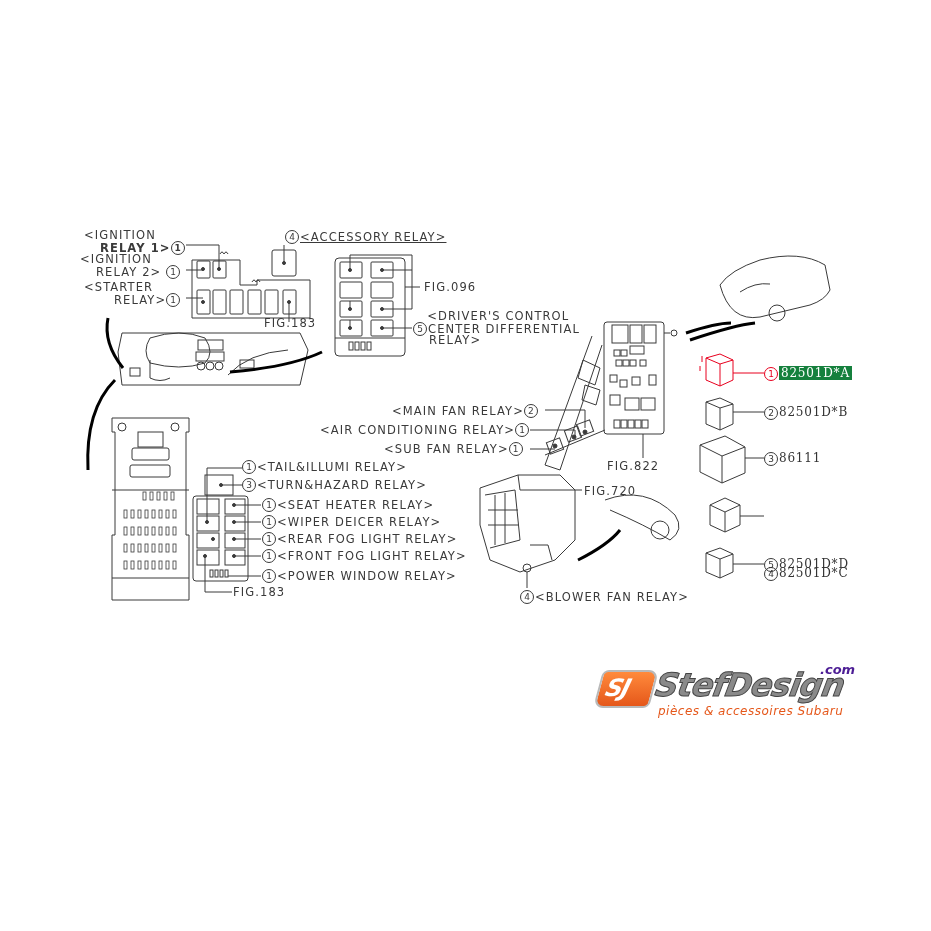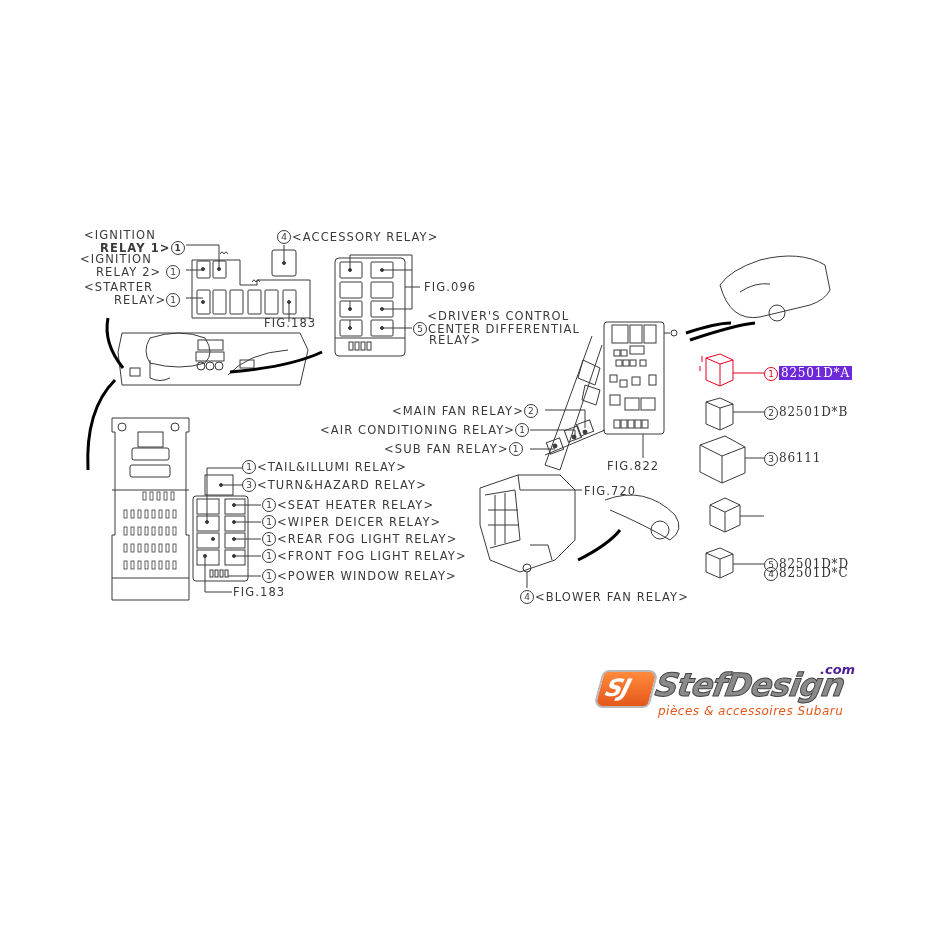--- a/index.html
+++ b/index.html
@@ -3,21 +3,21 @@
 <meta charset="utf-8">
 <style>
   html, body { margin:0; padding:0; background:#ffffff; }
   body { width:931px; height:931px; position:relative; overflow:hidden; font-family:"DejaVu Sans Mono", "Liberation Mono", monospace; }
   .stage { position:absolute; left:0; top:0; width:931px; height:931px; }
   svg.draw { position:absolute; left:0; top:0; width:931px; height:931px; }
   .lbl { position:absolute; font-family:"DejaVu Sans", "Liberation Sans", sans-serif; font-size:11.5px; letter-spacing:1.1px; color:#3a3a3a; white-space:pre; line-height:13px; }
   .num { display:inline-block; width:12px; height:12px; border:1px solid #3a3a3a; border-radius:50%; font-size:9px; line-height:12px; text-align:center; letter-spacing:0; margin-right:1px; vertical-align:middle; }
   .part { position:absolute; font-family:"DejaVu Serif", "Liberation Serif", serif; font-size:12px; letter-spacing:0.8px; color:#333; white-space:pre; }
   .part .num { font-family:"DejaVu Sans", sans-serif; }
-  .part.highlight .pn { background:#6d28d9; color:#fff; padding:0 2px; }
+  .part.highlight .pn { background:#15803d; color:#fff; padding:0 2px; }
   .part.highlight .num { border-color:#e8001e; color:#e8001e; }
   .logo { position:absolute; left:598px; top:666px; width:260px; height:52px; }
   .logo .sd-badge { position:absolute; left:0; top:4px; width:52px; height:34px; background:linear-gradient(180deg,#ff8a3c,#e5571a); border-radius:6px 10px 6px 10px; transform:skewX(-15deg); border:2px solid #b9b9b9; }
   .logo .sd-badge span { position:absolute; left:6px; top:2px; font-family:"DejaVu Sans", sans-serif; font-weight:bold; font-style:italic; font-size:24px; color:#fff; letter-spacing:-2px; }
   .logo .brand { position:absolute; left:58px; top:0px; font-family:"DejaVu Sans", sans-serif; font-weight:bold; font-style:italic; font-size:32px; color:#8a8a8a; letter-spacing:-1px; transform:skewX(-10deg); -webkit-text-stroke:1px #444; }
   .logo .dotcom { position:absolute; left:222px; top:-4px; font-family:"DejaVu Sans", sans-serif; font-weight:bold; font-style:italic; font-size:13px; color:#4c1d95; }
   .logo .tagline { position:absolute; left:60px; top:38px; font-family:"DejaVu Sans", sans-serif; font-style:italic; font-size:12px; color:#e5571a; letter-spacing:0.5px; }
 </style>
 </head>
 <body>
@@ -270,21 +270,21 @@
     <path d="M733 564 H764"></path>
   </g>
 </svg>
 
 <div class="lbl" style="left:84px;top:229px;"><span>&lt;IGNITION</span></div>
 <div class="lbl" style="left:100px;top:241px;font-weight:bold;"><span>RELAY 1&gt;</span><span class="num">1</span></div>
 <div class="lbl" style="left:80px;top:253px;"><span>&lt;IGNITION</span></div>
 <div class="lbl" style="left:96px;top:265px;"><span>RELAY 2&gt;</span> <span class="num">1</span></div>
 <div class="lbl" style="left:84px;top:281px;"><span>&lt;STARTER</span></div>
 <div class="lbl" style="left:114px;top:293px;"><span>RELAY&gt;</span><span class="num">1</span></div>
-<div class="lbl" style="left:277px;top:230px;"><span class="num">4</span><span>&lt;ACCESSORY RELAY&gt;</span></div>
+<div class="lbl" style="left:285px;top:230px;text-decoration:underline;"><span class="num">4</span><span>&lt;ACCESSORY RELAY&gt;</span></div>
 <div class="lbl" style="left:264px;top:317px;"><span>FIG.183</span></div>
 <div class="lbl" style="left:424px;top:281px;"><span>FIG.096</span></div>
 
 <div class="lbl" style="left:413px;top:310px;">   <span>&lt;DRIVER'S CONTROL</span></div>
 <div class="lbl" style="left:413px;top:322px;"><span class="num">5</span><span>CENTER DIFFERENTIAL</span></div>
 <div class="lbl" style="left:429px;top:334px;"><span>RELAY&gt;</span></div>
 
 <div class="lbl" style="left:392px;top:404px;"><span>&lt;MAIN FAN RELAY&gt;</span><span class="num">2</span></div>
 <div class="lbl" style="left:320px;top:423px;"><span>&lt;AIR CONDITIONING RELAY&gt;</span><span class="num">1</span></div>
 <div class="lbl" style="left:384px;top:442px;"><span>&lt;SUB FAN RELAY&gt;</span><span class="num">1</span></div>

